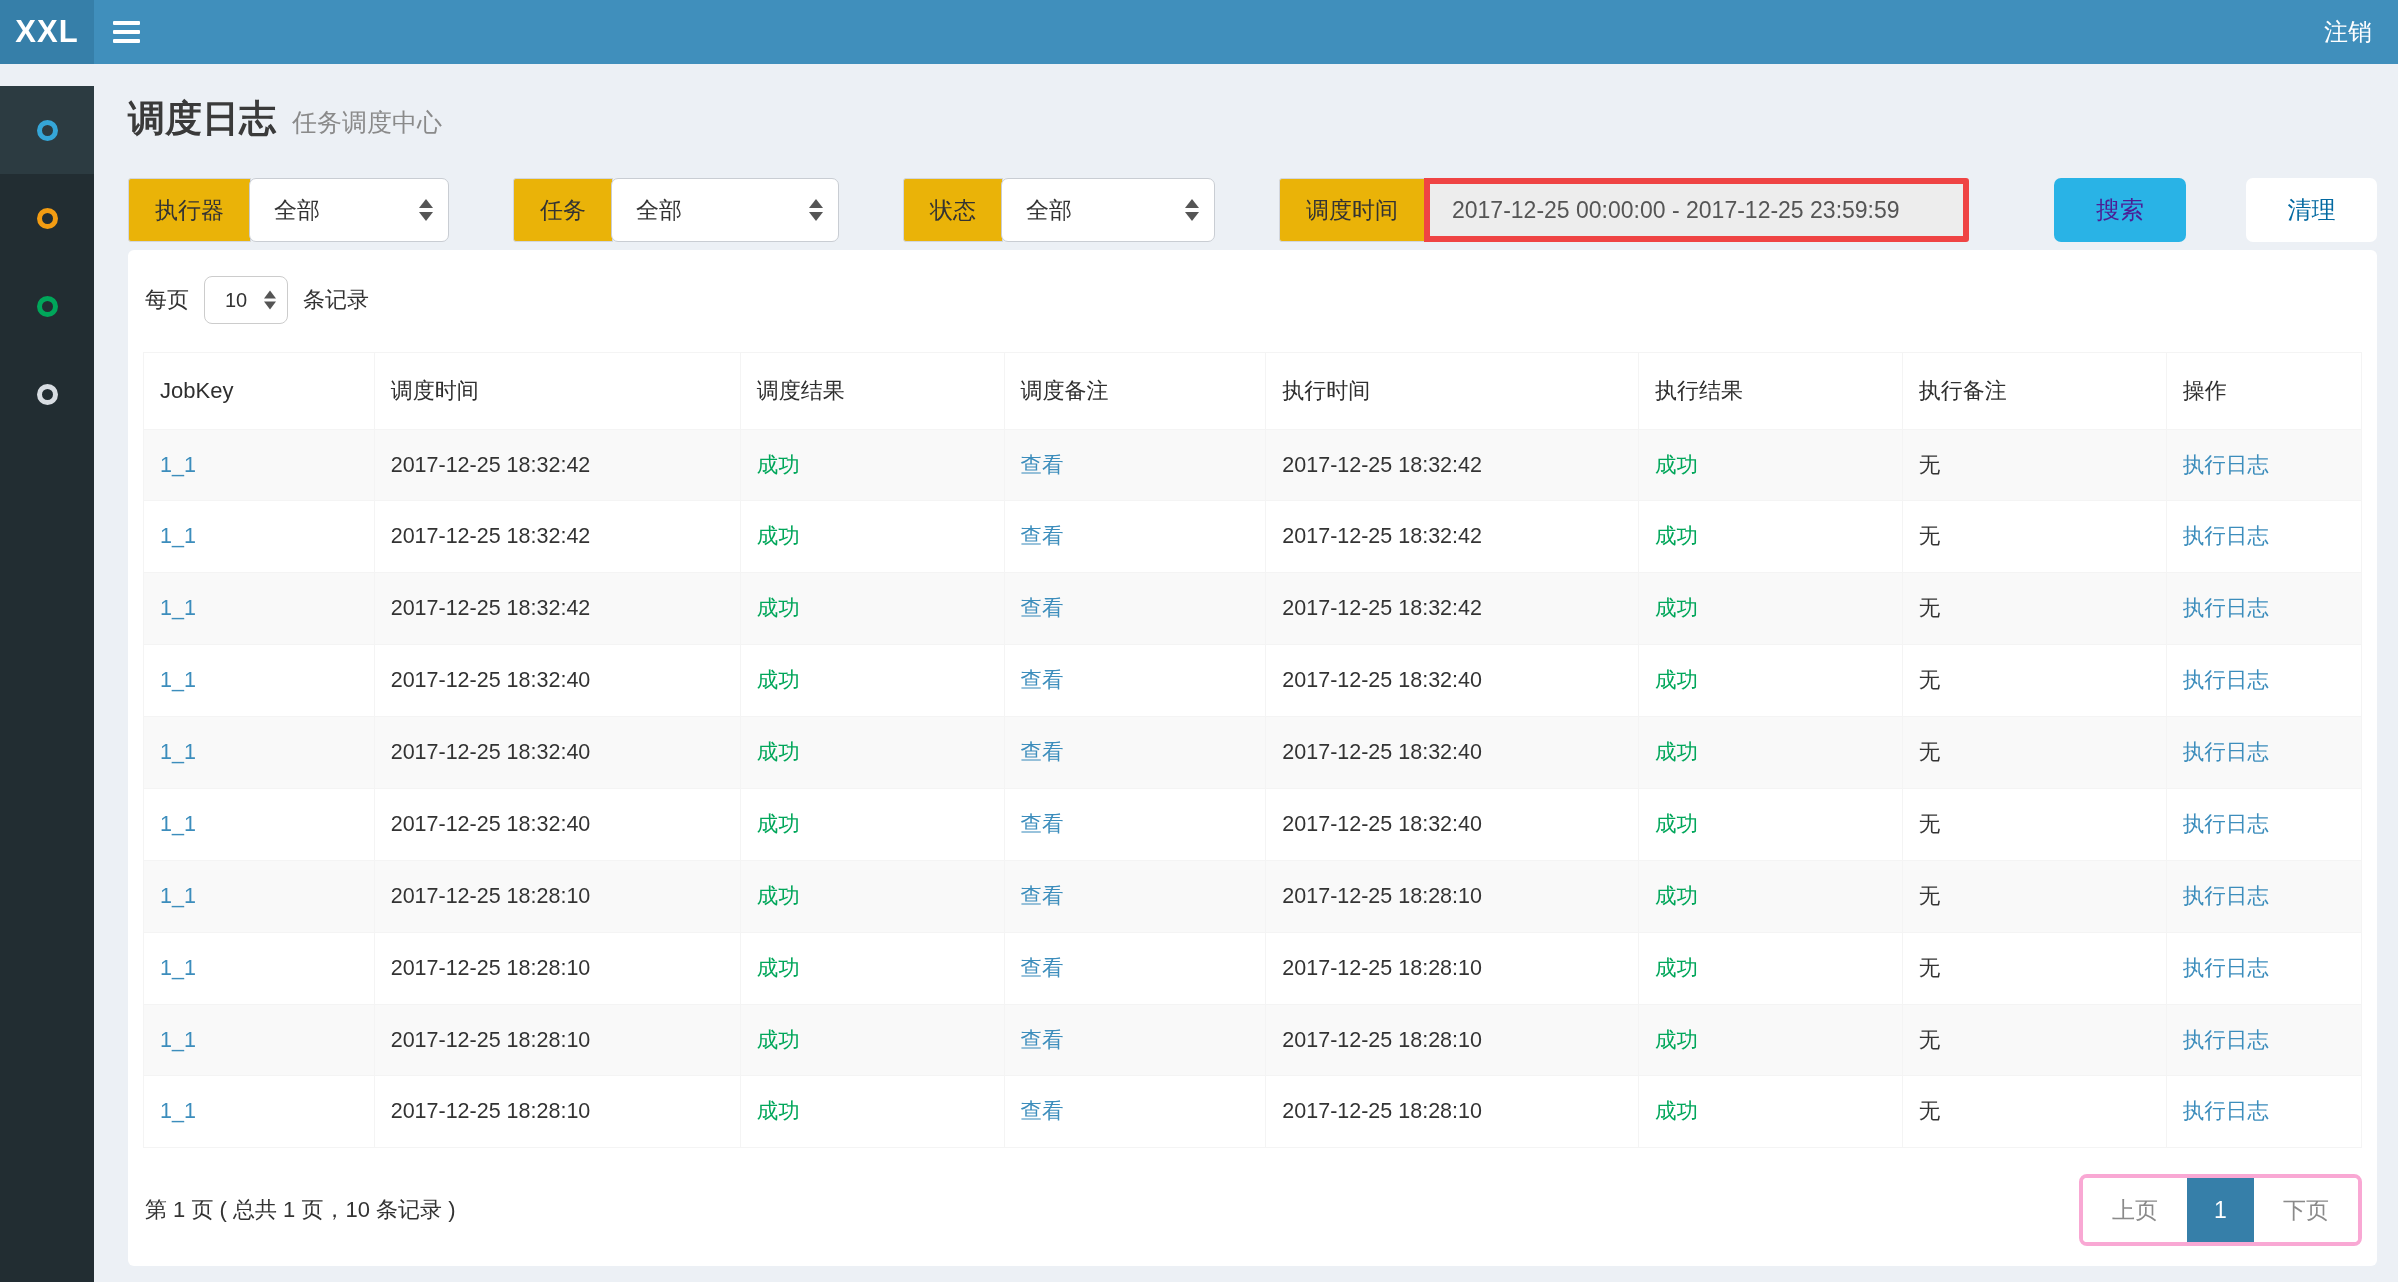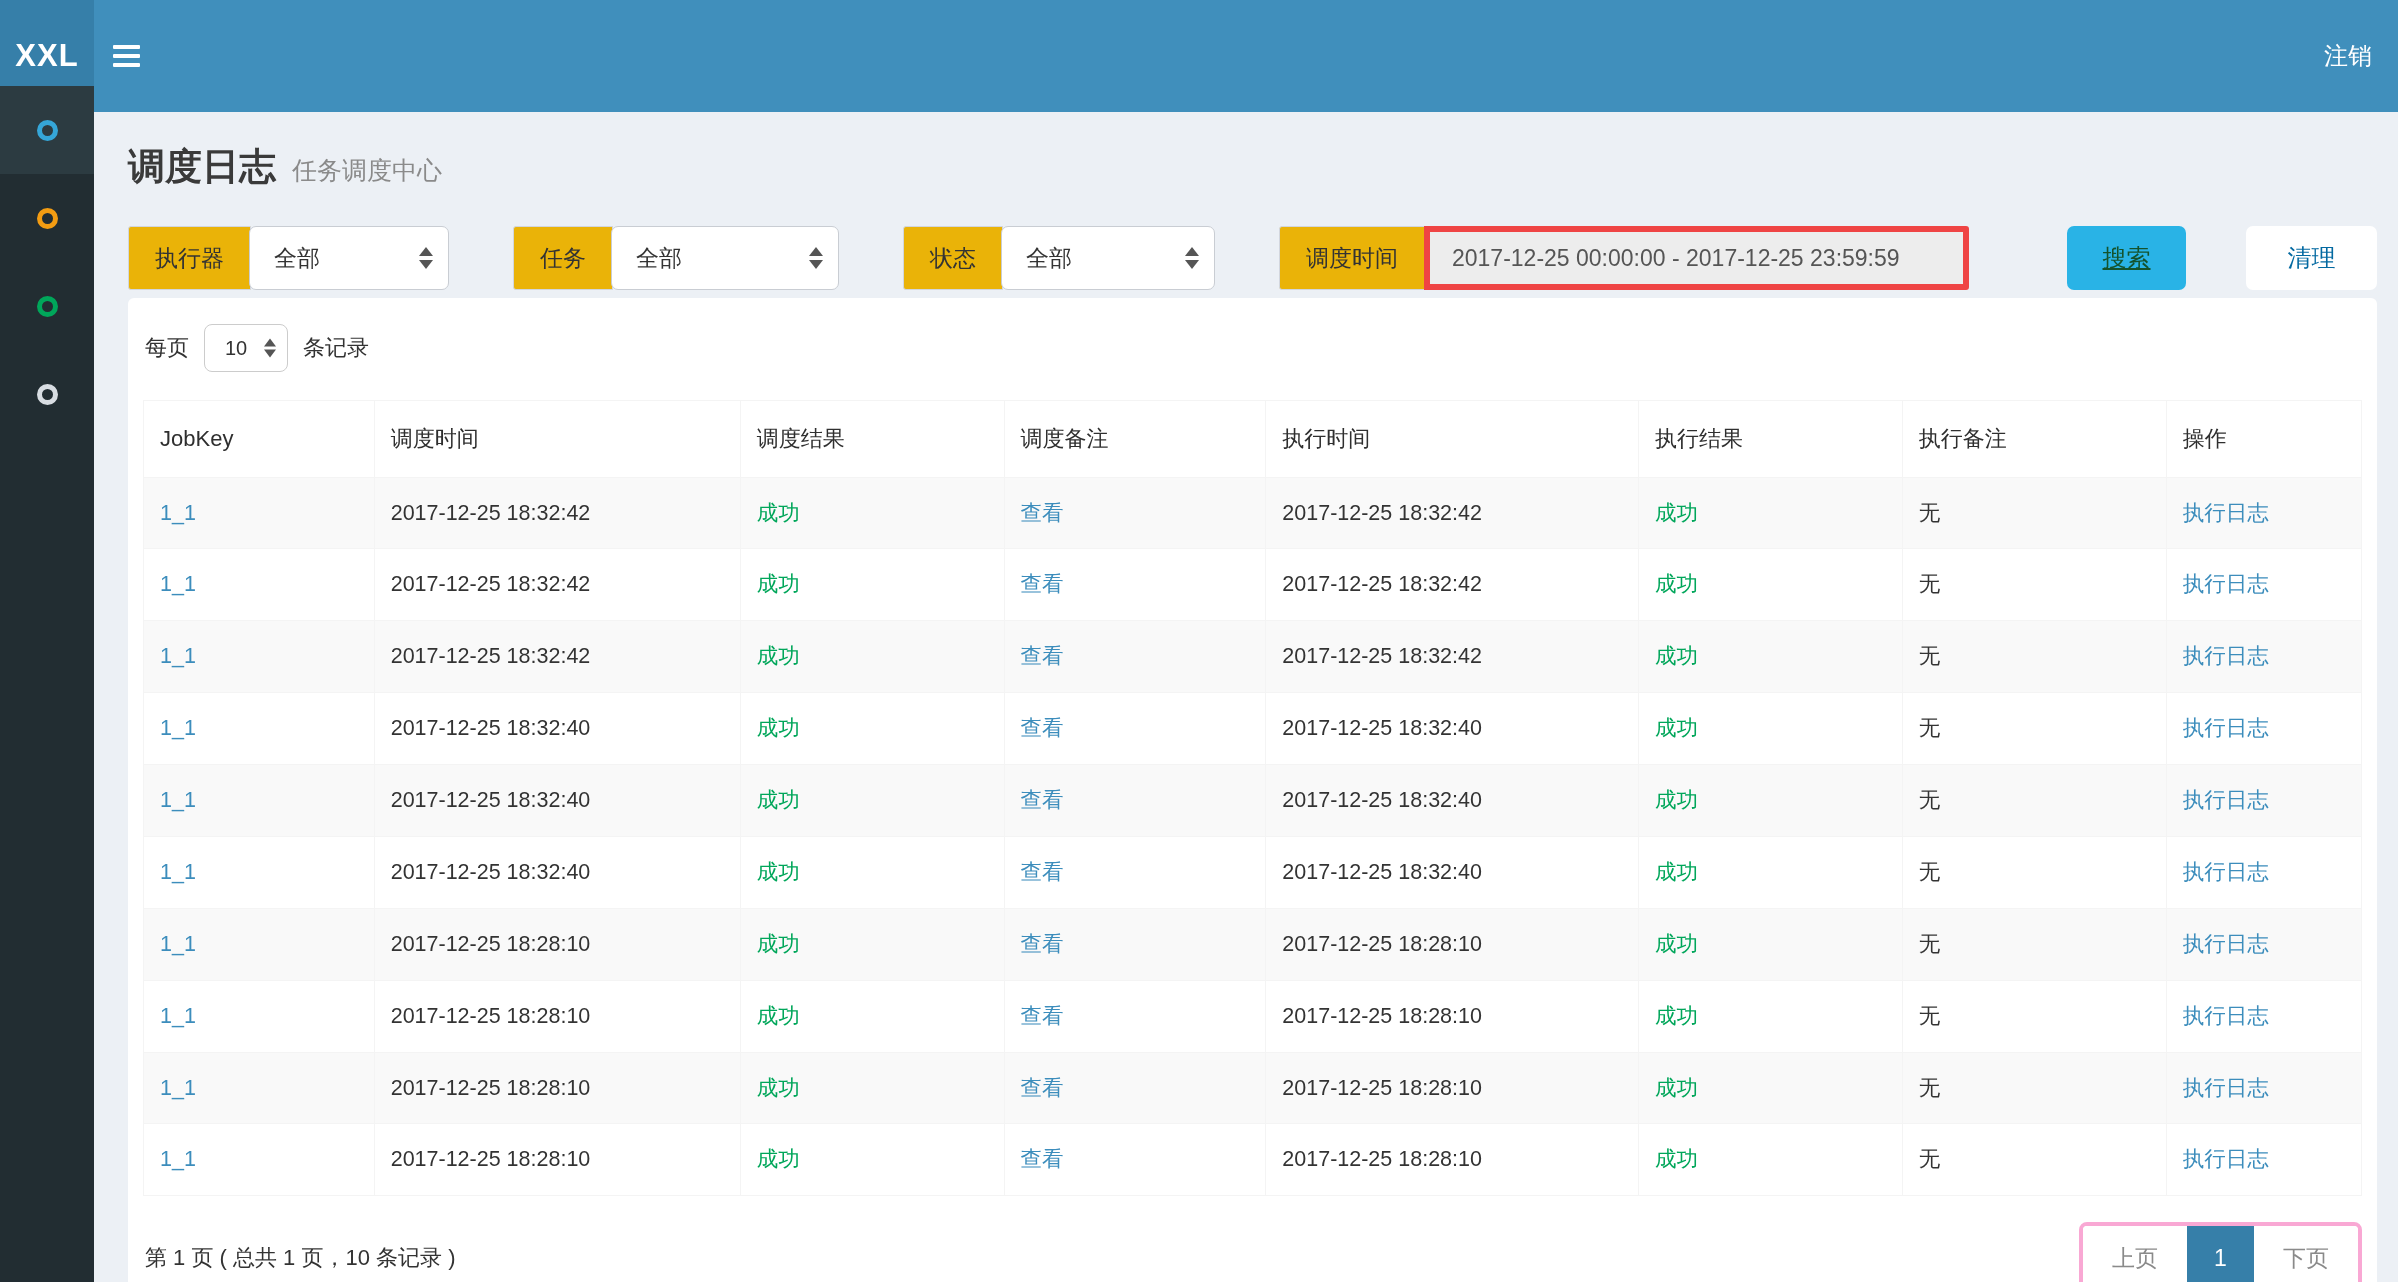--- a/index.html
+++ b/index.html
@@ -6,21 +6,21 @@
     --navbar:#408fbc; --logo-bg:#367fa9; --sidebar-bg:#222d32; --sidebar-active:#2c3b41;
     --link:#3c8dbc; --success:#00a65a; --search-btn:#29b3e6; --pg-active:#367fa9; --content-bg:#ecf0f5;
   }
   *{box-sizing:border-box;}
   html,body{margin:0;padding:0;}
   body{
     width:2398px;height:1282px;overflow:hidden;background:var(--content-bg);
     font-family:"Liberation Sans","DejaVu Sans",sans-serif;color:#333;font-size:21px;position:relative;
   }
   
-  .navbar{height:112px;display:flex;align-items:stretch;background:var(--navbar);}
+  .navbar{height:64px;display:flex;align-items:stretch;background:var(--navbar);}
   .logo{width:94px;background:var(--logo-bg);color:#fff;font-weight:bold;font-size:31px;
         display:flex;align-items:center;justify-content:center;letter-spacing:1px;}
   .hamburger-btn{width:64px;display:flex;align-items:center;justify-content:center;cursor:pointer;}
   .hamburger{display:flex;flex-direction:column;gap:5px;}
   .hamburger i{display:block;width:27px;height:4px;background:#fff;border-radius:1px;}
   .nav-spacer{flex:1;}
   .logout{color:#fff;font-size:24px;display:flex;align-items:center;padding:0 26px;cursor:pointer;}
   
   .sidebar{position:absolute;top:86px;left:0;bottom:0;width:94px;background:var(--sidebar-bg);}
   .side-item{height:88px;display:flex;align-items:center;justify-content:center;cursor:pointer;}
@@ -43,21 +43,21 @@
   .w1{width:200px;} .w2{width:228px;} .w3{width:214px;}
   .stepper{position:absolute;right:16px;top:50%;transform:translateY(-50%);display:flex;flex-direction:column;gap:4px;pointer-events:none;}
   .stepper .up{width:0;height:0;border-left:7px solid transparent;border-right:7px solid transparent;border-bottom:9px solid #555;}
   .stepper .down{width:0;height:0;border-left:7px solid transparent;border-right:7px solid transparent;border-top:9px solid #555;}
   .stepper.sm{right:12px;gap:3px;}
   .stepper.sm .up{border-left-width:6px;border-right-width:6px;border-bottom-width:8px;}
   .stepper.sm .down{border-left-width:6px;border-right-width:6px;border-top-width:8px;}
   .date-input{height:64px;width:545px;margin-left:-1px;border:6px solid #ef4444;background:#ededed;
               color:#555;font-size:23px;padding:0 22px;border-radius:0 3px 3px 0;font-family:inherit;}
   .btn{height:64px;border:none;border-radius:7px;font-size:24px;cursor:pointer;font-family:inherit;}
-  .btn-search{margin-left:auto;width:119px;background:var(--search-btn);color:#14532d;text-decoration:underline;}
+  .btn-search{margin-left:auto;width:132px;background:var(--search-btn);color:#4c1d95;}
   .btn-clear{margin-left:60px;width:131px;background:#fff;color:#0369a1;}
   
   .panel{background:#fff;border-radius:6px;padding:16px 15px 20px;min-height:1010px;}
   .per-page{display:flex;align-items:center;gap:15px;font-size:22px;margin:10px 0 28px;padding-left:2px;color:#333;}
   .pp-wrap{position:relative;display:flex;}
   .pp-select{height:48px;width:84px;border:1px solid #ccc;border-radius:8px;font-size:20px;color:#333;padding:0 32px 0 20px;}
   
   table{width:100%;border-collapse:collapse;table-layout:fixed;font-size:21.5px;}
   th,td{border:1px solid #f4f4f4;text-align:left;white-space:nowrap;overflow:hidden;line-height:1.25;}
   th{padding:24px 16px;font-weight:normal;font-size:22px;color:#2f2f2f;}

